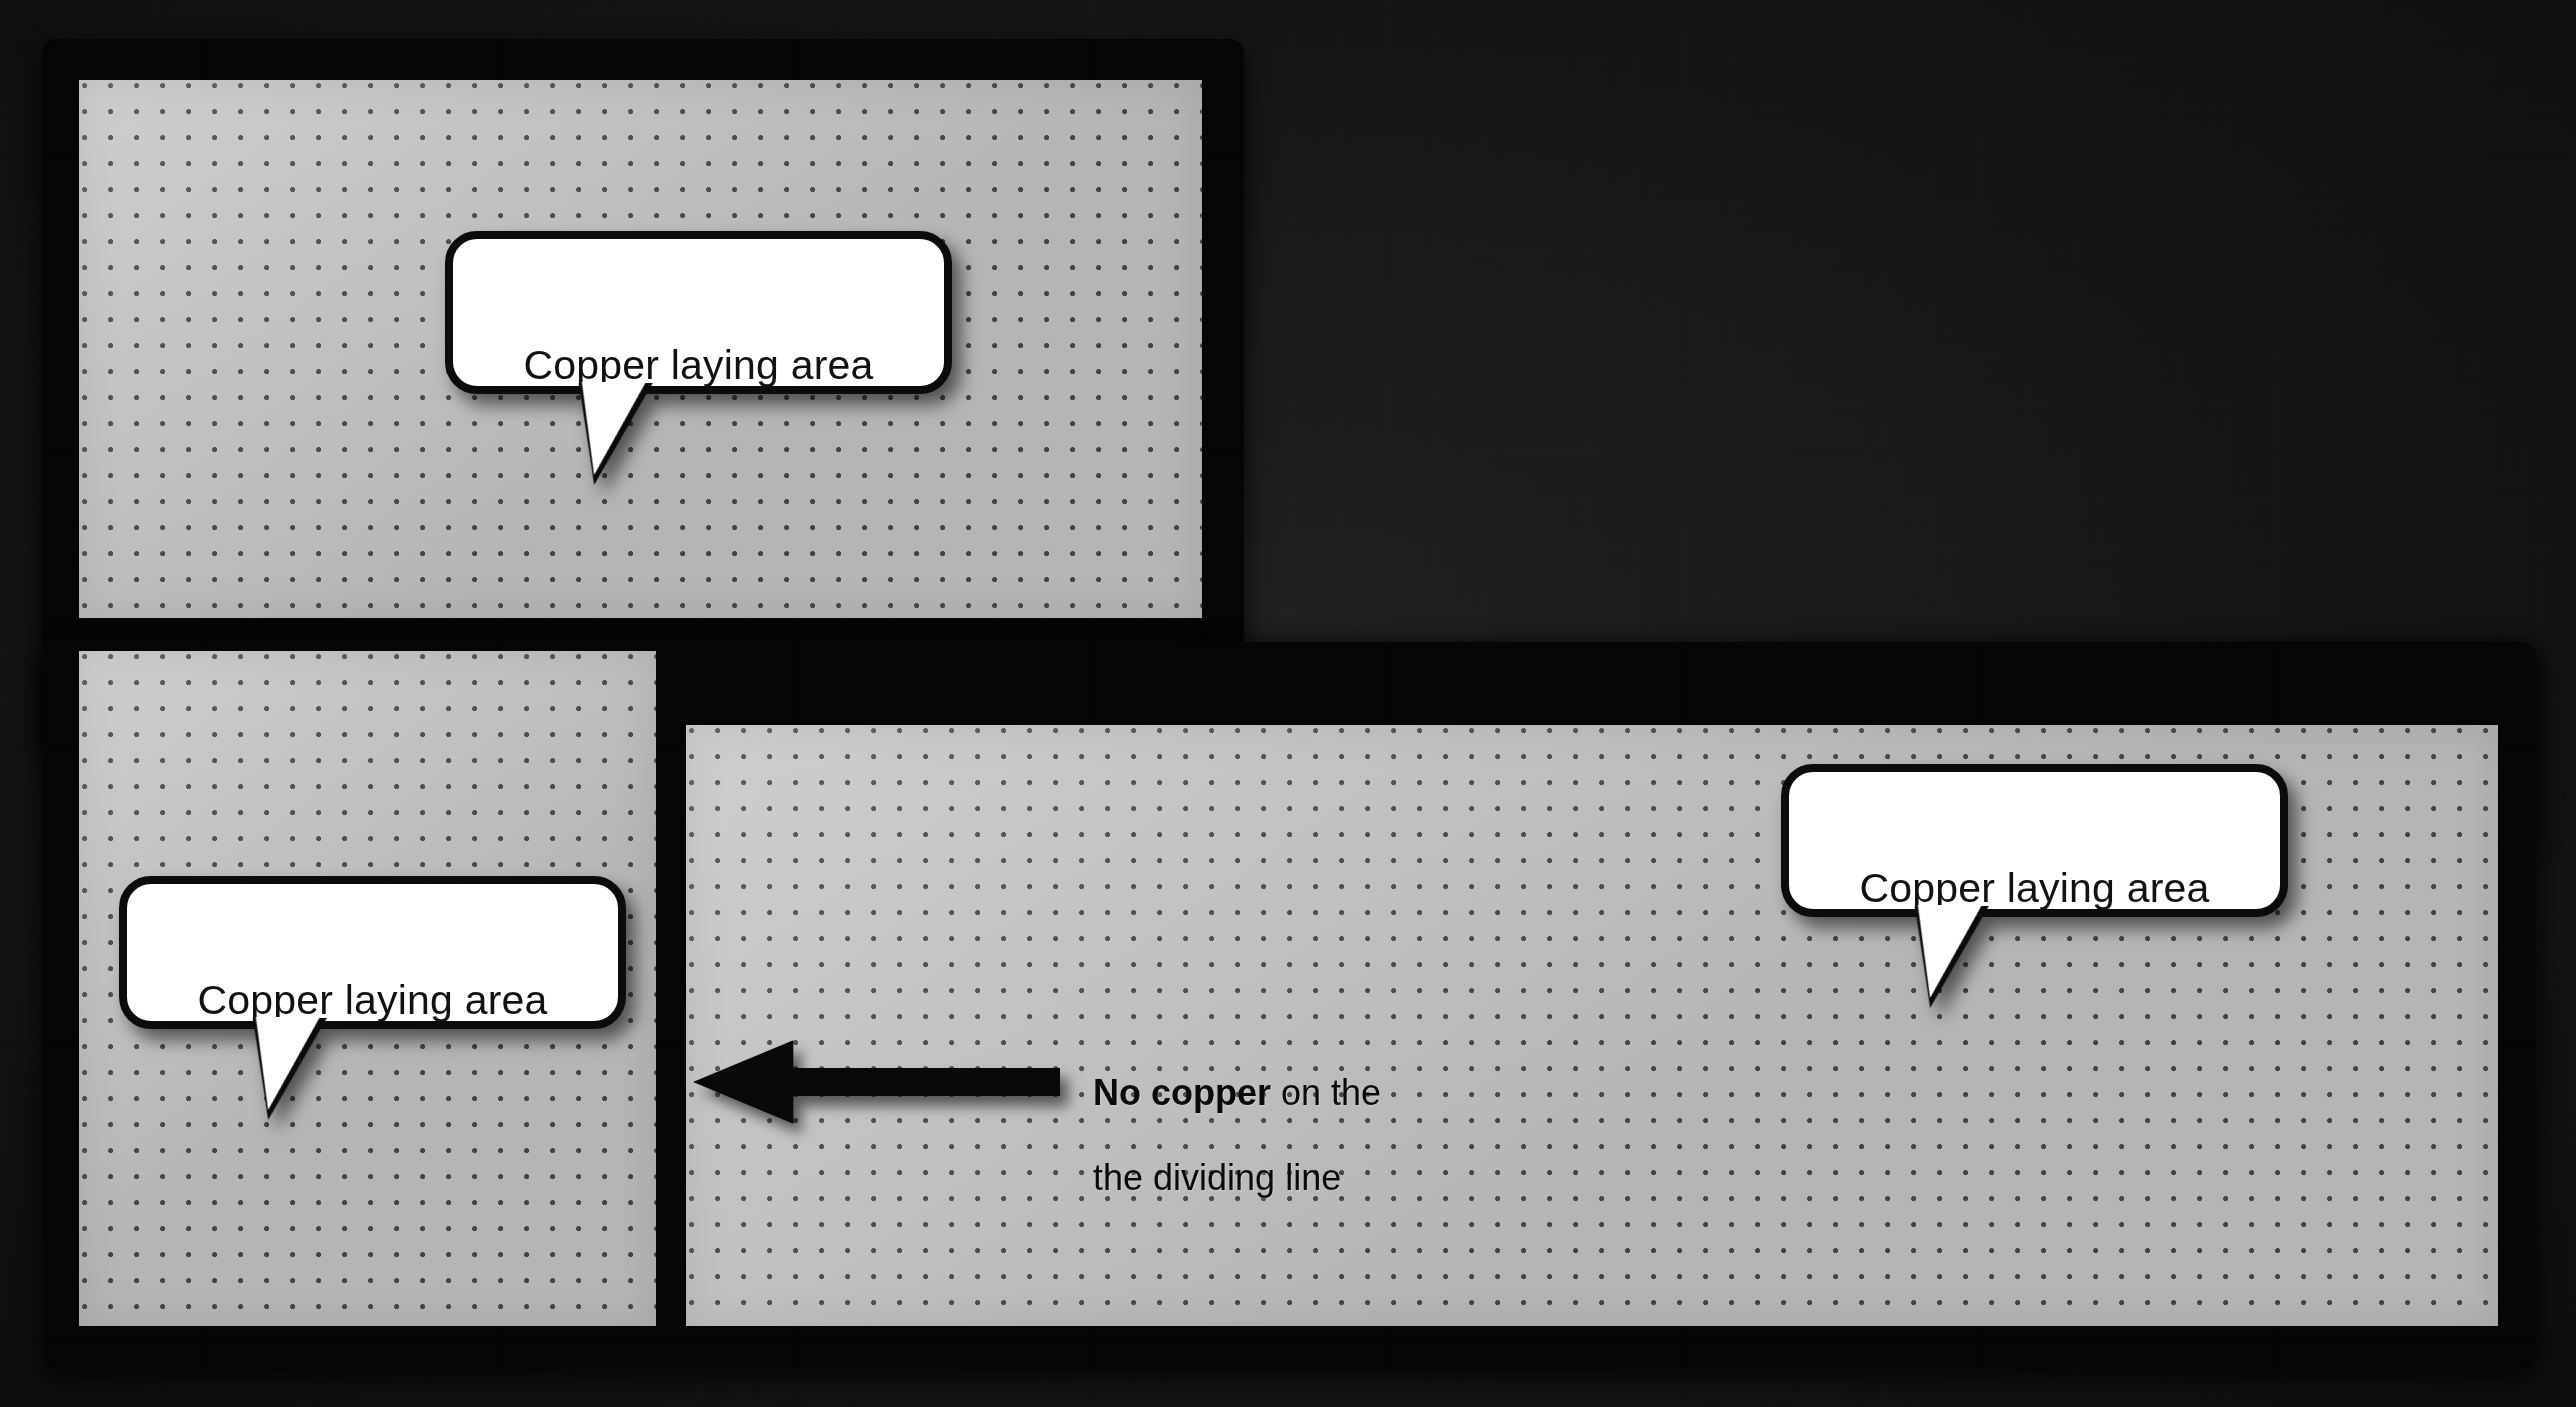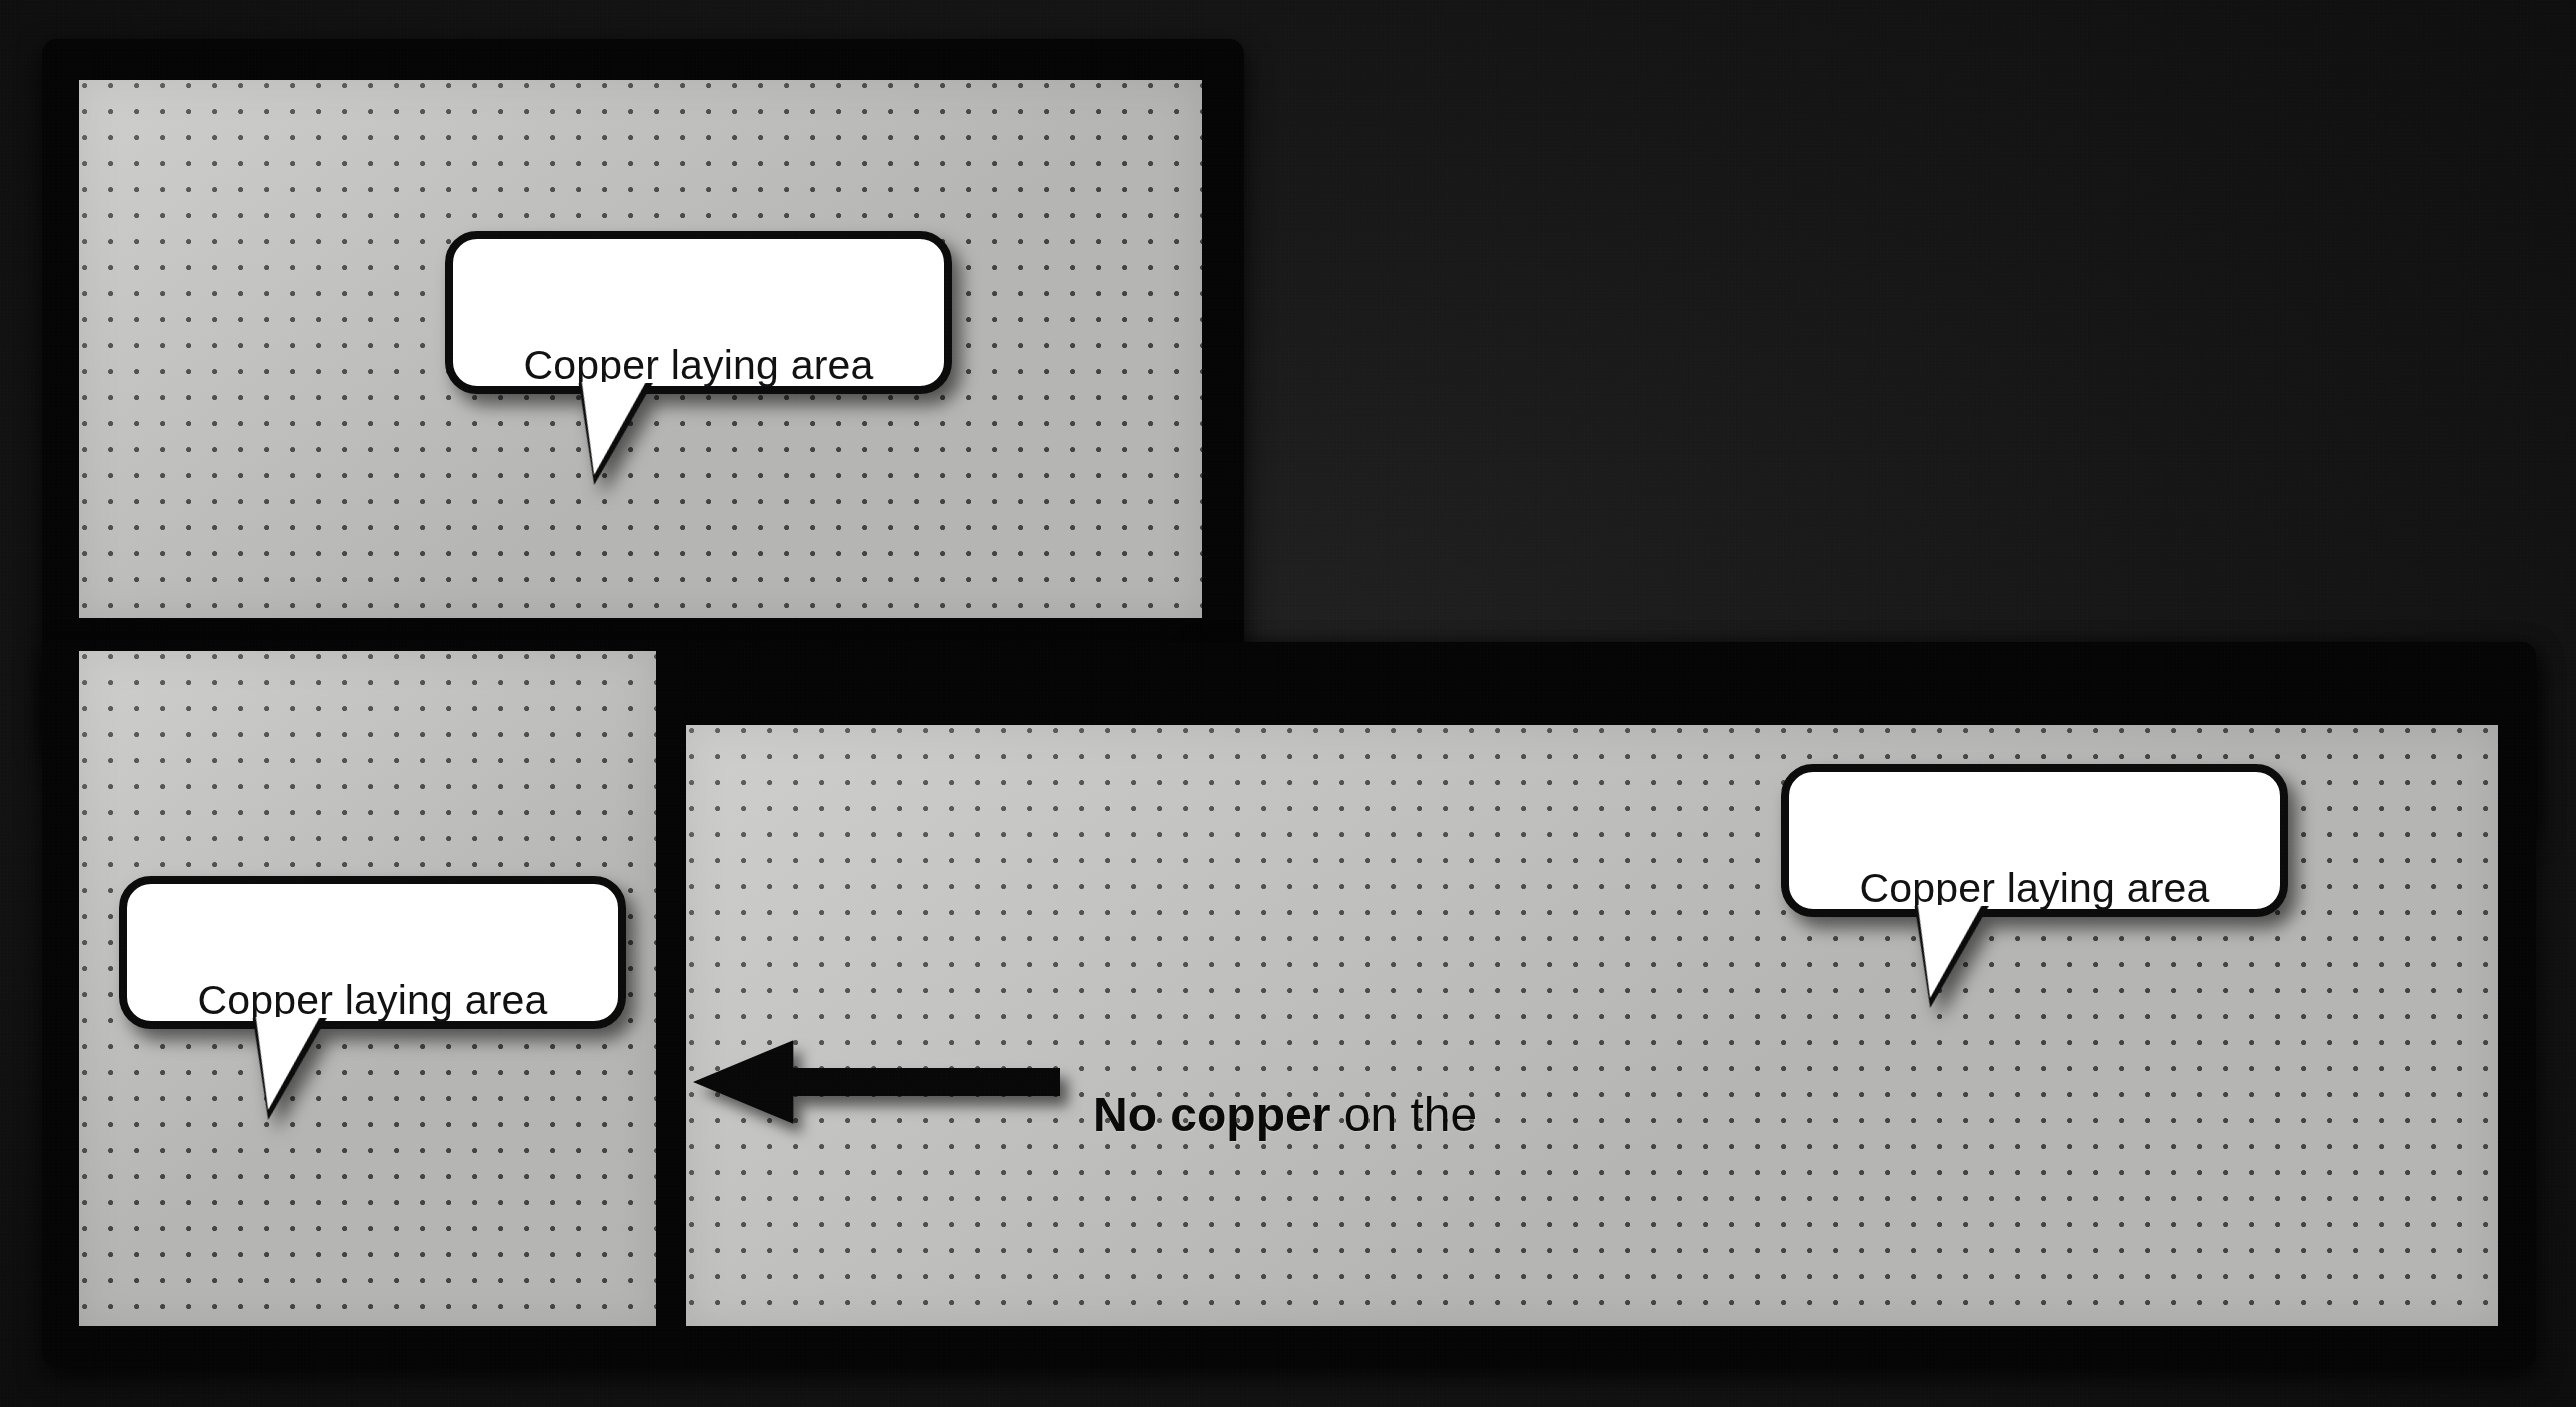--- a/index.html
+++ b/index.html
@@ -141,21 +141,21 @@
     position: absolute;
     left: 693px; top: 1040px;
     width: 367px; height: 84px;
     filter: drop-shadow(8.4px 10.2px 6.5px rgba(0,0,0,0.55));
   }
 
   #caption {
     position: absolute;
     left: 1093px; top: 1030px;
     color: #0a0a0a;
-    font-size: 48px;
+    font-size: 36px;
     line-height: 1.18;
     white-space: pre-line;
     text-shadow: 0.9px 0.9px 0 rgba(255,255,255,0.25);
   }
   #caption .strong { font-weight: 700; }
   #caption .normal { font-weight: 400; }
 </style>
 </head>
 <body>
 
@@ -186,16 +186,17 @@
     <span class="tail"></span>
     <span class="label">Copper laying area</span>
   </div>
 
   <svg id="arrow" viewBox="0 0 395 90">
     <polygon points="0,45 108,0 108,30 395,30 395,60 108,60 108,90" fill="#080808"></polygon>
   </svg>
 
   <div id="caption">
     <div><span class="strong">No copper</span><span class="normal"> on the</span></div>
+    <div class="normal">the dividing line</div>
   </div>
 
 </div>
 
 
 </body></html>

